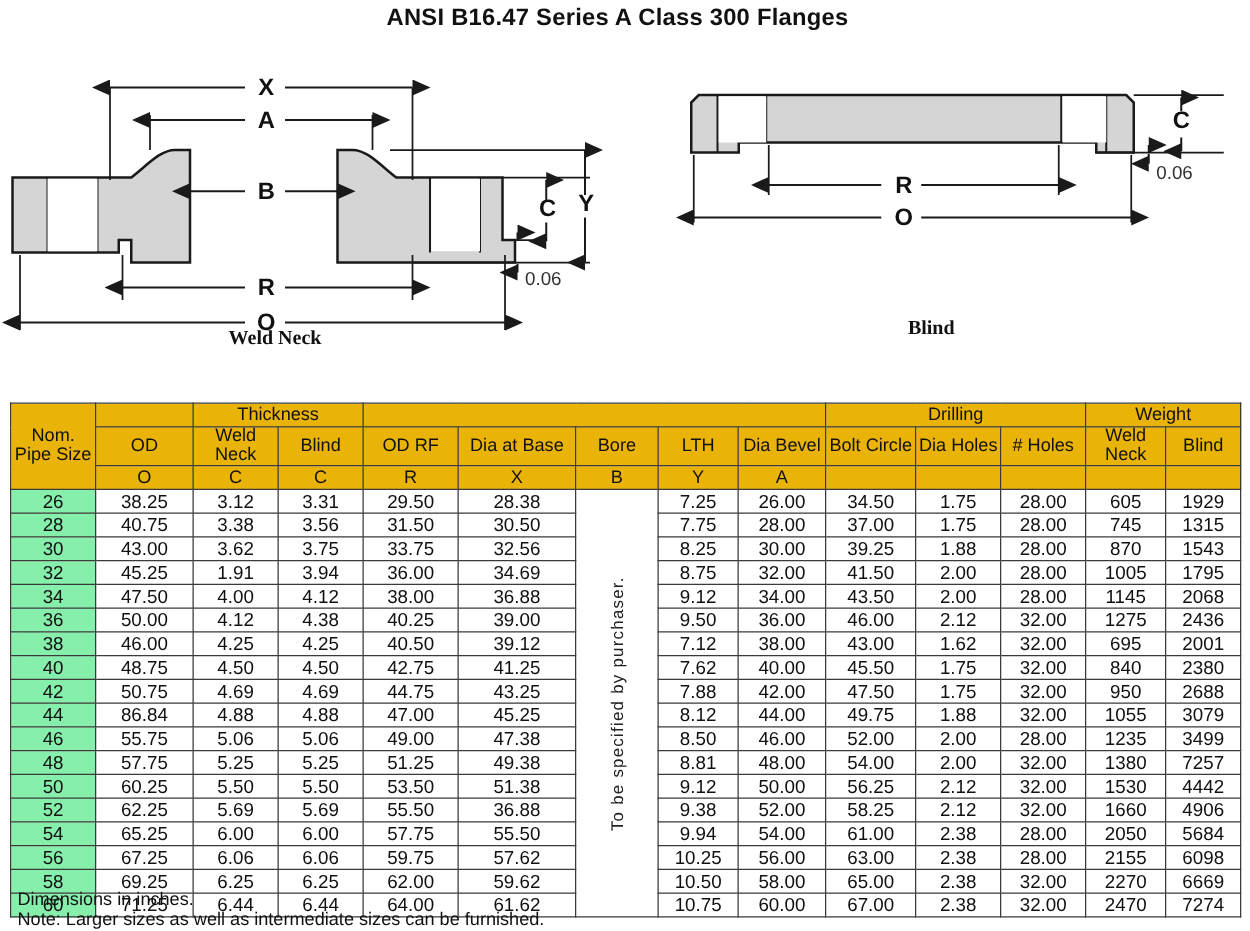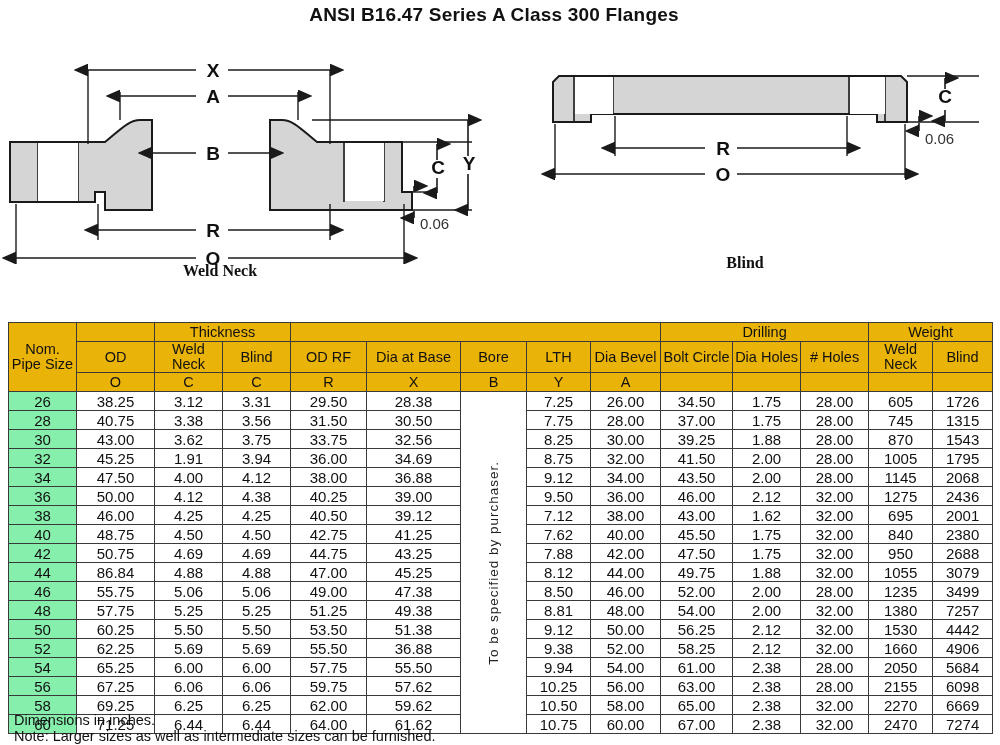--- a/index.html
+++ b/index.html
@@ -336,21 +336,21 @@
             <td class="num">28.38</td>
             <td class="bore" rowspan="18">
               <div class="borespin">To  be  specified  by  purchaser.</div>
             </td>
             <td class="num">7.25</td>
             <td class="num">26.00</td>
             <td class="num">34.50</td>
             <td class="num">1.75</td>
             <td class="num">28.00</td>
             <td class="num">605</td>
-            <td class="num">1726</td>
+            <td class="num">1929</td>
           </tr>
           <tr>
             <td class="nps">28</td>
             <td class="num">40.75</td>
             <td class="num">3.38</td>
             <td class="num">3.56</td>
             <td class="num">31.50</td>
             <td class="num">30.50</td>
             <td class="num">7.75</td>
             <td class="num">28.00</td>

